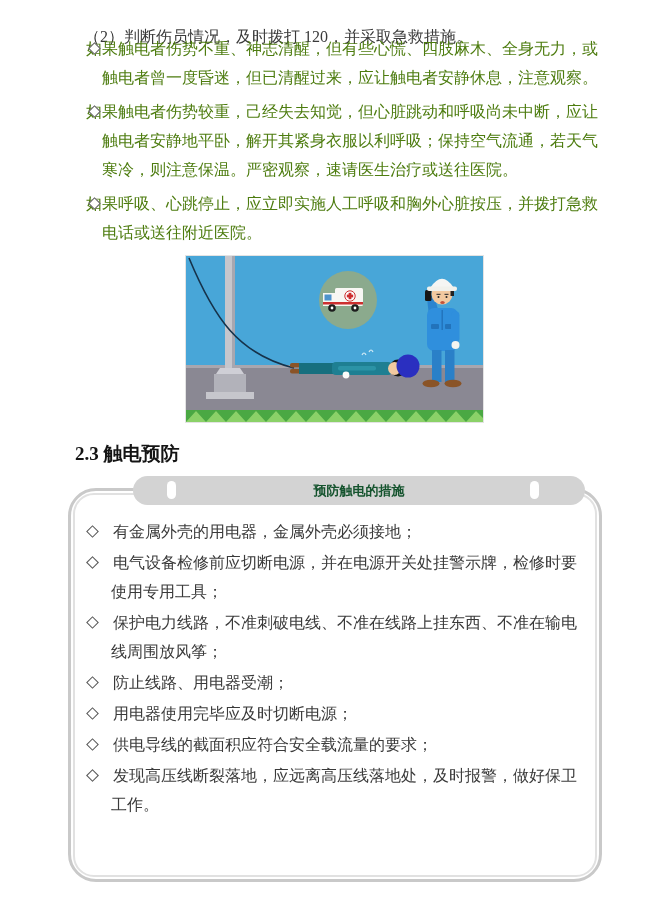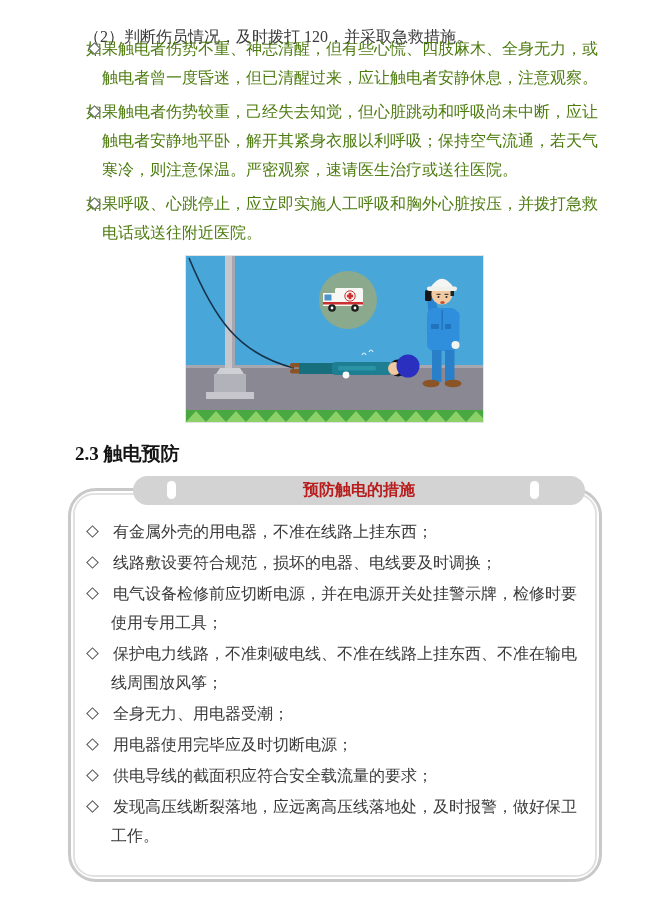--- a/index.html
+++ b/index.html
@@ -30,21 +30,21 @@
     color:#141414;font-family:"Liberation Serif","DejaVu Serif",serif;}
 
   
   .measures-box{position:absolute;left:68px;top:488px;width:534px;height:394px;box-sizing:border-box;
     border:3px solid #c9c9c9;border-radius:28px;background:#fff;}
   .measures-box::before{content:"";position:absolute;left:2px;right:2px;top:2px;bottom:2px;
     border:2px solid #e1e1e1;border-radius:21px;pointer-events:none;}
   .title-tab{position:absolute;top:-15px;left:62px;width:452px;height:29px;background:#d3d3d3;
     border-radius:15px;z-index:2;display:flex;align-items:center;justify-content:center;}
   .title-tab .tab-title{font-family:"Liberation Sans","DejaVu Sans",sans-serif;
-    font-weight:bold;font-size:16px;color:#b91c1c;}
+    font-weight:bold;font-size:13px;color:#14532d;}
   .tab-slot{position:absolute;top:5px;width:9px;height:18px;background:#ffffff;border-radius:5px;}
   .tab-slot.left{left:34px;}
   .tab-slot.right{right:46px;}
 
   .measures-list{position:relative;z-index:1;margin:0;padding:26px 12px 0 0;list-style:none;}
   .measures-list li{position:relative;padding-left:40px;text-indent:2px;
     font-size:16px;line-height:29px;margin-bottom:2px;color:#3a3a3a;}
   .measures-list .diamond{left:17px;}
 </style>
 </head>
@@ -147,37 +147,36 @@
 
   <div class="measures-box">
     <div class="title-tab">
       <span class="tab-slot left"></span>
       <span class="tab-title">预防触电的措施</span>
       <span class="tab-slot right"></span>
     </div>
     <ul class="measures-list">
       <li>
         <span class="diamond"></span>
-        <span>有金属外壳的用电器，不准在线路上挂东西；</span>
+        <span>有金属外壳的用电器，金属外壳必须接地；</span>
       </li>
       <li>
         <span class="diamond"></span>
-        <span>线路敷设要符合规范，损坏的电器、电线要及时调换；</span>
       </li>
       <li>
         <span class="diamond"></span>
         <span>电气设备检修前应切断电源，并在电源开关处挂警示牌，检修时要使用专用工具；</span>
       </li>
       <li>
         <span class="diamond"></span>
         <span>保护电力线路，不准刺破电线、不准在线路上挂东西、不准在输电线周围放风筝；</span>
       </li>
       <li>
         <span class="diamond"></span>
-        <span>全身无力、用电器受潮；</span>
+        <span>防止线路、用电器受潮；</span>
       </li>
       <li>
         <span class="diamond"></span>
         <span>用电器使用完毕应及时切断电源；</span>
       </li>
       <li>
         <span class="diamond"></span>
         <span>供电导线的截面积应符合安全载流量的要求；</span>
       </li>
       <li>

